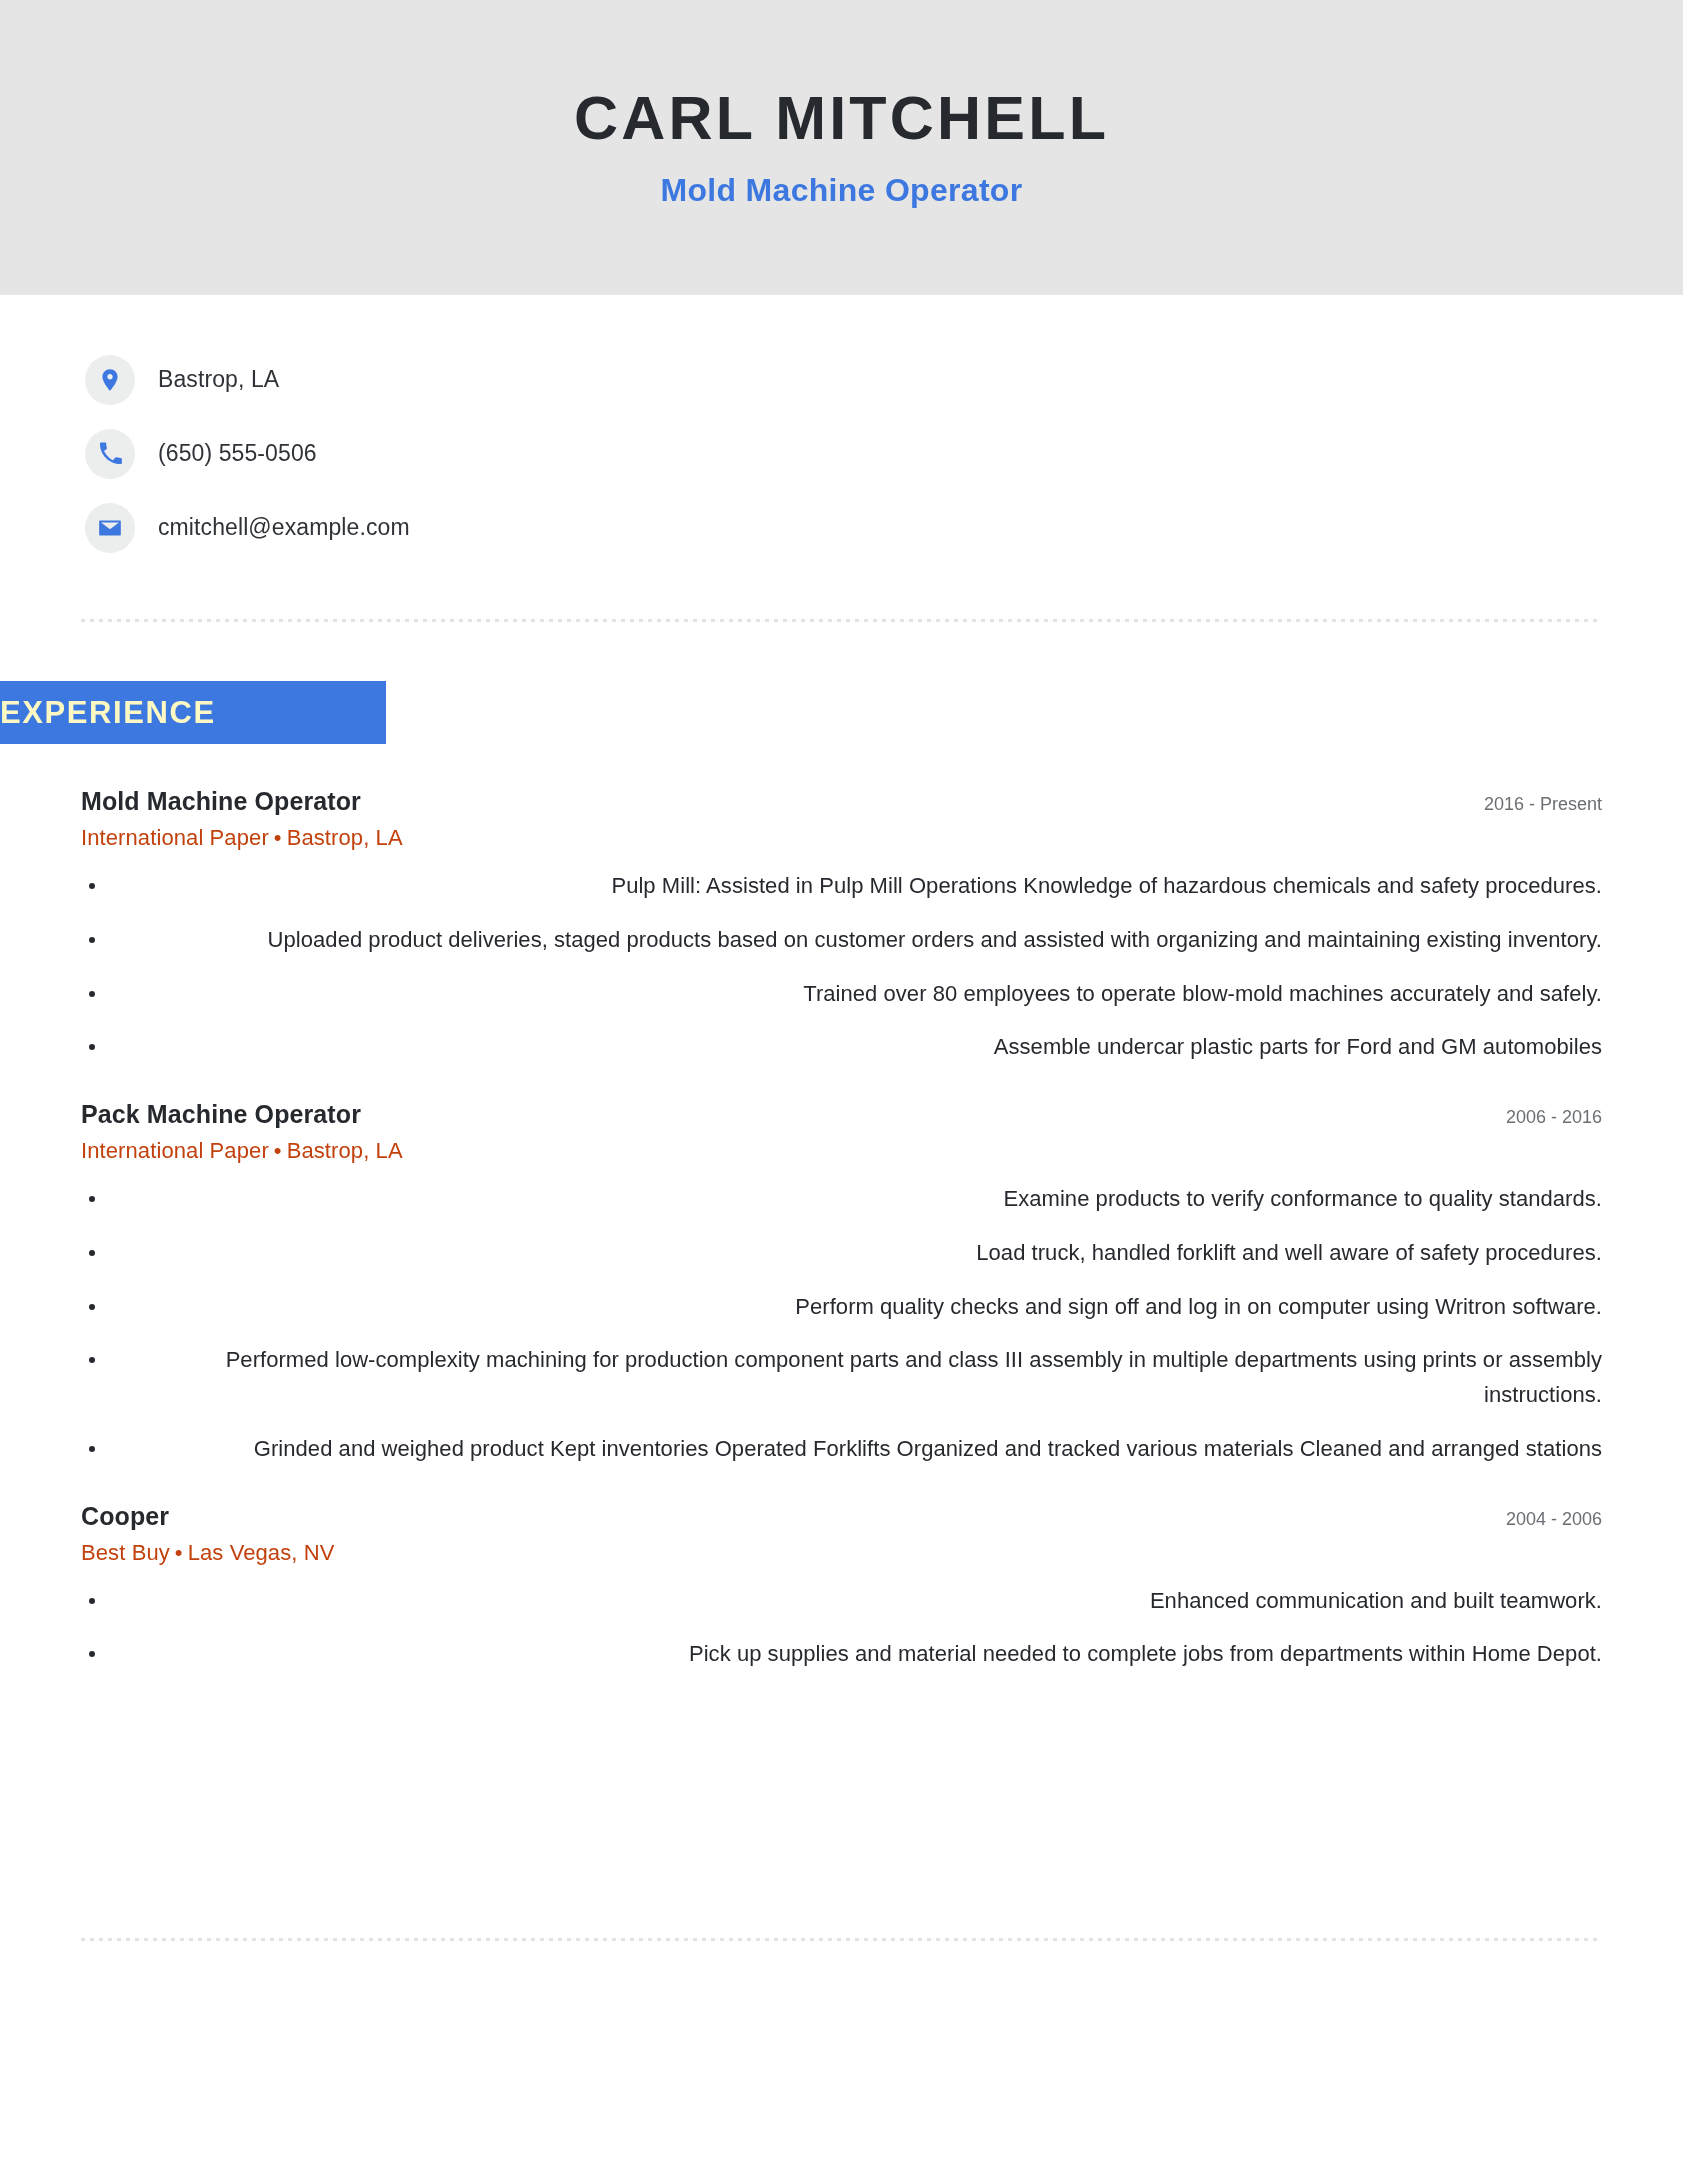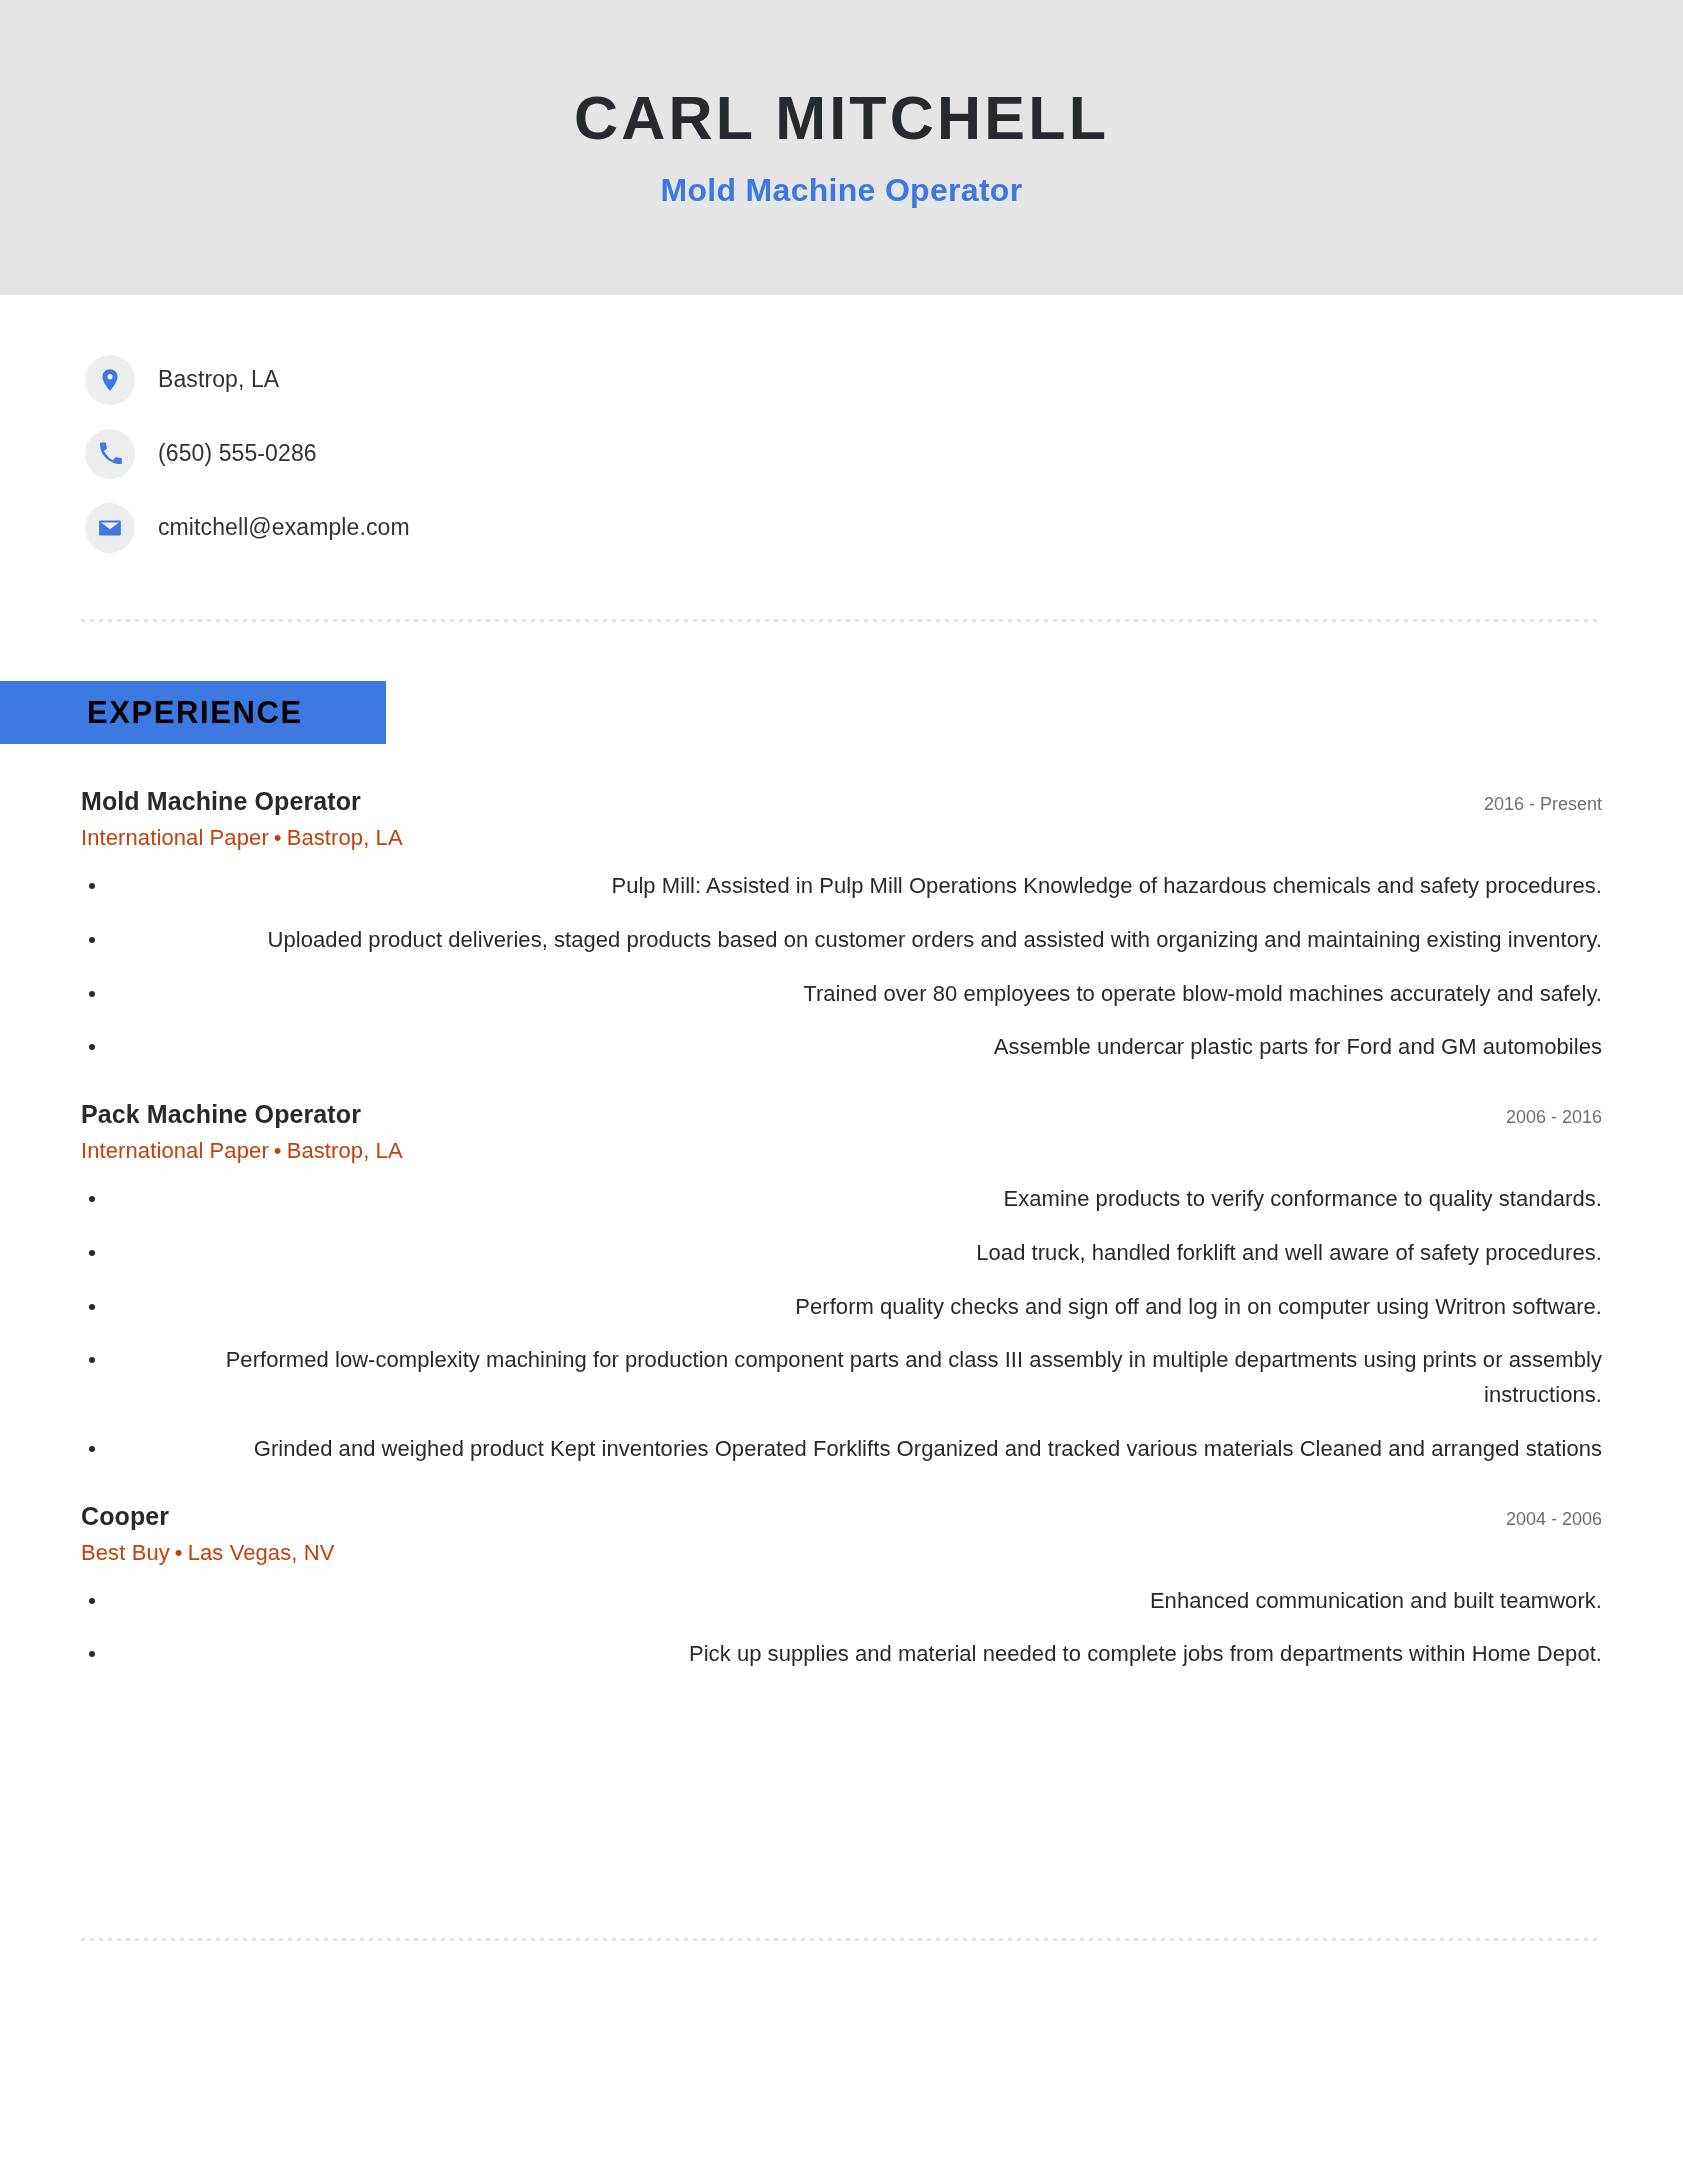--- a/index.html
+++ b/index.html
@@ -104,25 +104,24 @@
     position: absolute;
     left: 0;
     top: 681px;
     width: 386px;
     height: 63px;
     background: #3c78e0;
     display: flex;
     align-items: center;
   }
   .section-badge-label {
-    color: #000000;
+    color: #fef9c3;
     font-size: 31px;
     font-weight: bold;
     letter-spacing: 1.6px;
-    padding-left: 87px;
   }
 
   
   .experience {
     position: absolute;
     left: 81px;
     top: 787px;
     width: 1521px;
   }
   .job { margin-bottom: 0; }
@@ -198,21 +197,21 @@
       </span>
       <span class="contact-text">Bastrop, LA</span>
     </div>
 
     <div class="contact-row">
       <span class="contact-icon">
         <svg width="25" height="25" viewBox="0 0 24 24" aria-hidden="true">
           <path fill="#3c78e0" d="M6.6 10.8c1.7 3.3 4.3 5.9 7.6 7.6l2.5-2.5c.3-.3.8-.4 1.2-.3 1.2.4 2.5.6 3.9.6.6 0 1.1.5 1.1 1.1V21c0 .6-.5 1.1-1.1 1.1C10.7 22.1 1.9 13.3 1.9 2.6 1.9 2 2.4 1.5 3 1.5h3.8c.6 0 1.1.5 1.1 1.1 0 1.3.2 2.6.6 3.9.1.4 0 .8-.3 1.2l-2.6 2.1z"></path>
         </svg>
       </span>
-      <span class="contact-text">(650) 555-0286</span>
+      <span class="contact-text">(650) 555-0506</span>
     </div>
 
     <div class="contact-row">
       <span class="contact-icon">
         <svg width="26" height="26" viewBox="0 0 24 24" aria-hidden="true">
           <path fill="#3c78e0" d="M3 5h18c.6 0 1 .4 1 1v12c0 .6-.4 1-1 1H3c-.6 0-1-.4-1-1V6c0-.6.4-1 1-1zm9 8.2L20.3 7H3.7l8.3 6.2z"></path>
         </svg>
       </span>
       <span class="contact-text">cmitchell@example.com</span>
     </div>

